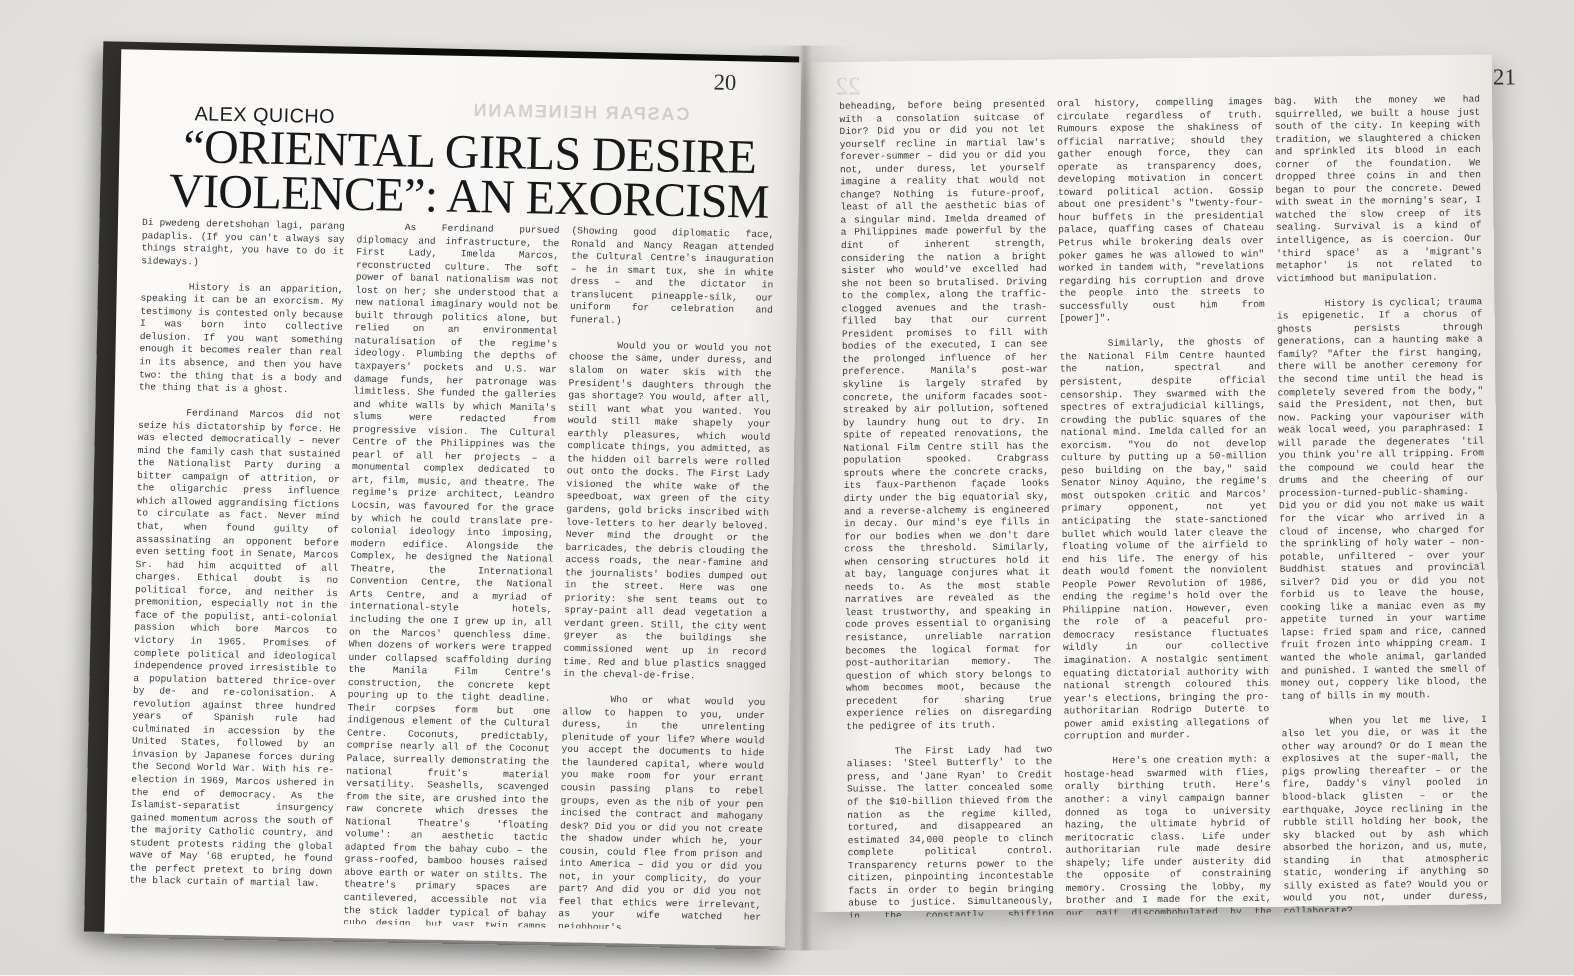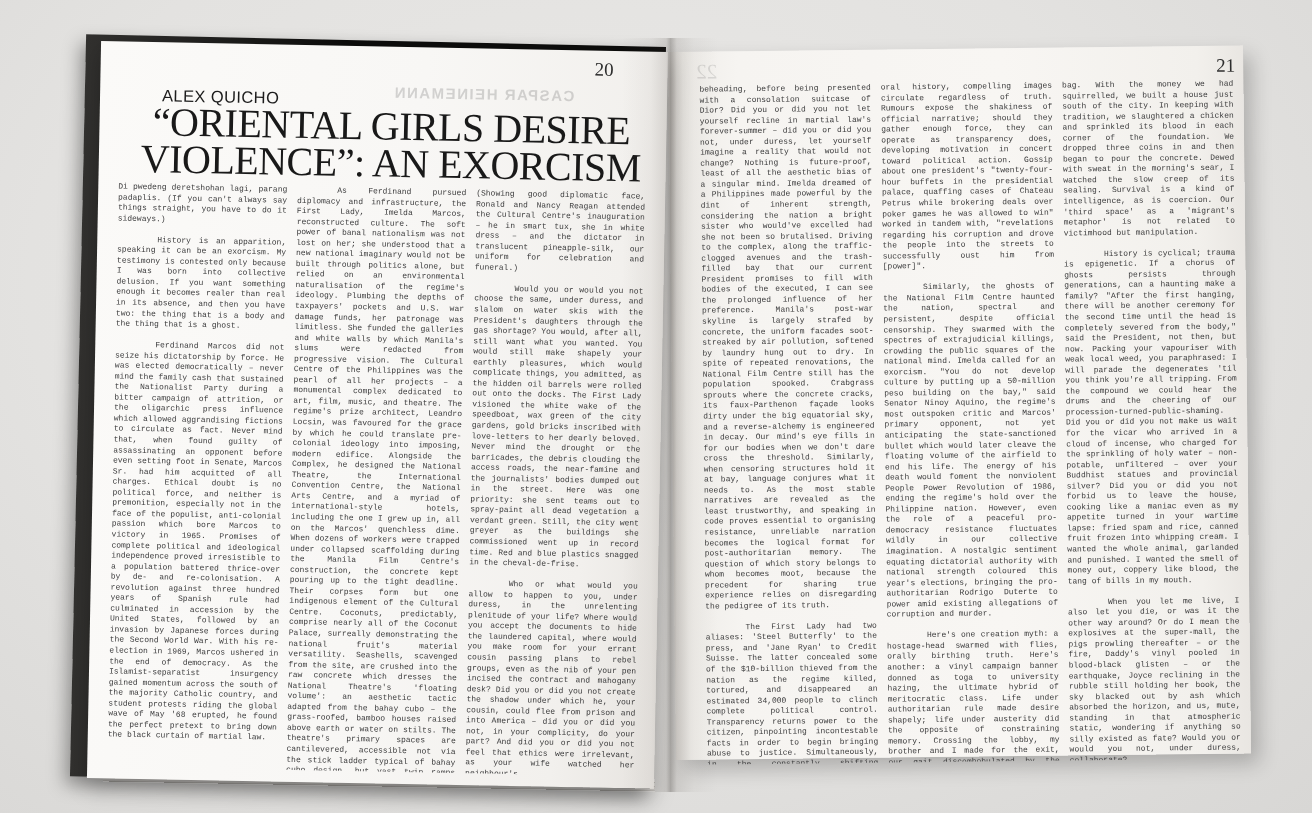--- a/index.html
+++ b/index.html
@@ -50,21 +50,21 @@
     background: linear-gradient(to right,
       rgba(70,62,54,0) 0%, rgba(70,62,54,0.05) 30%, rgba(60,52,45,0.14) 46%,
       rgba(45,40,35,0.30) 50.5%, rgba(60,52,45,0.12) 57%, rgba(70,62,54,0.04) 75%,
       rgba(70,62,54,0) 100%);
   }
   .pageno {
     position:absolute; font-family:"Liberation Serif", serif;
     font-size:19px; color:#2e2e2e;
   }
   .pageno-left  { left:494px; top:8px; }
-  .pageno-right { left:548px; top:9px; }
+  .pageno-right { left:576px; top:9px; }
   .ghost {
     position:absolute; transform:scaleX(-1); pointer-events:none;
     font-family:"Liberation Sans", sans-serif; font-weight:bold;
     color:rgba(110,110,110,0.28); white-space:nowrap;
   }
   .ghost-caspar { left:293px; top:37px; font-size:15px; letter-spacing:1.5px; }
   .ghost-22 {
     left:28px; top:8px; font-size:21px;
     font-family:"Liberation Serif", serif; font-weight:normal;
     color:rgba(120,120,120,0.22);

